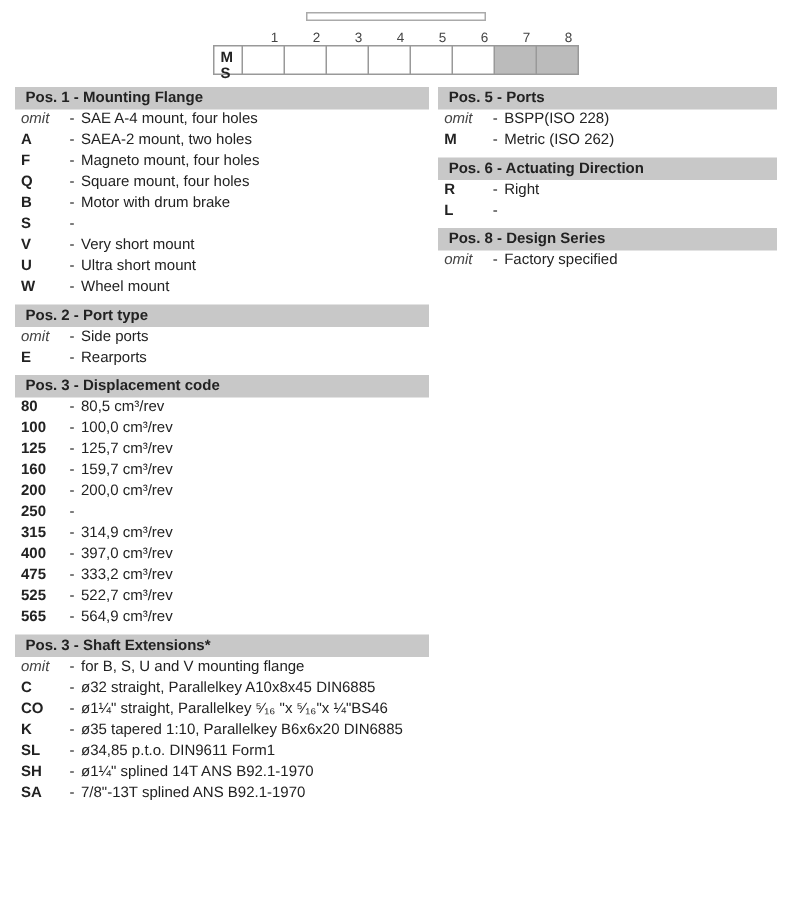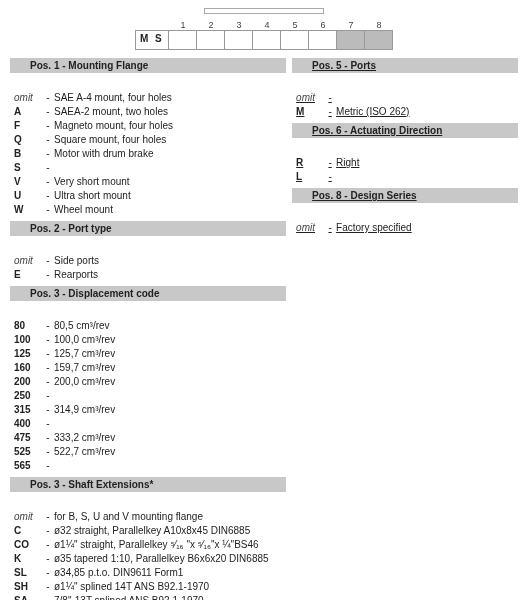--- a/index.html
+++ b/index.html
@@ -43,21 +43,21 @@
       width: 28px;
       text-align: center;
       font-size: 9px;
       color: #444;
     }
     .pos-boxes {
       display: flex;
       align-items: center;
     }
     .pos-label-box {
-      width: 34px;
+      width: 20px;
       border: 1px solid #999;
       padding: 2px 4px;
       font-size: 10px;
       font-weight: bold;
       letter-spacing: 2px;
       text-align: left;
       height: 20px;
     }
     .pos-box {
       width: 28px;
@@ -71,31 +71,30 @@
     
     .main-content {
       display: flex;
       gap: 6px;
     }
     .left-col {
       flex: 1.1;
     }
     .right-col {
       flex: 0.9;
-      text-decoration: underline;
     }
     .section {
       margin-bottom: 4px;
     }
     .section-header {
       background: #c8c8c8;
-      padding: 2px 20px;
+      padding: 2px 7px;
       font-size: 10px;
       font-weight: bold;
-      margin-bottom: 18px;
+      margin-bottom: 0;
     }
     .section-rows {
       padding: 0 4px;
     }
     .row {
       display: flex;
       align-items: baseline;
       min-height: 14px;
       line-height: 14px;
     }
@@ -256,34 +255,36 @@
               <span class="row-dash">-</span>
             </div>
             <div class="row">
               <span class="row-key">315</span>
               <span class="row-dash">-</span>
               <span class="row-desc">314,9 cm³/rev</span>
             </div>
             <div class="row">
               <span class="row-key">400</span>
               <span class="row-dash">-</span>
+              <span class="row-desc">397,0 cm³/rev</span>
             </div>
             <div class="row">
               <span class="row-key">475</span>
               <span class="row-dash">-</span>
               <span class="row-desc">333,2 cm³/rev</span>
             </div>
             <div class="row">
               <span class="row-key">525</span>
               <span class="row-dash">-</span>
               <span class="row-desc">522,7 cm³/rev</span>
             </div>
             <div class="row">
               <span class="row-key">565</span>
               <span class="row-dash">-</span>
+              <span class="row-desc">564,9 cm³/rev</span>
             </div>
           </div>
         </div>
         <div class="section">
           <div class="section-header">Pos. 3  - Shaft Extensions*</div>
           <div class="section-rows">
             <div class="row omit-row">
               <span class="row-key">omit</span>
               <span class="row-dash">-</span>
               <span class="row-desc">for  B, S, U and  V mounting flange</span>
@@ -322,20 +323,21 @@
         </div>
       </div>
     <div class="right-col">
 
     <div class="section">
           <div class="section-header">Pos. 5  - Ports</div>
           <div class="section-rows">
             <div class="row omit-row">
               <span class="row-key">omit</span>
               <span class="row-dash">-</span>
+              <span class="row-desc">BSPP(ISO 228)</span>
             </div>
             <div class="row">
               <span class="row-key">M</span>
               <span class="row-dash">-</span>
               <span class="row-desc">Metric (ISO 262)</span>
             </div>
           </div>
         </div>
         <div class="section">
           <div class="section-header">Pos. 6  - Actuating Direction</div>

